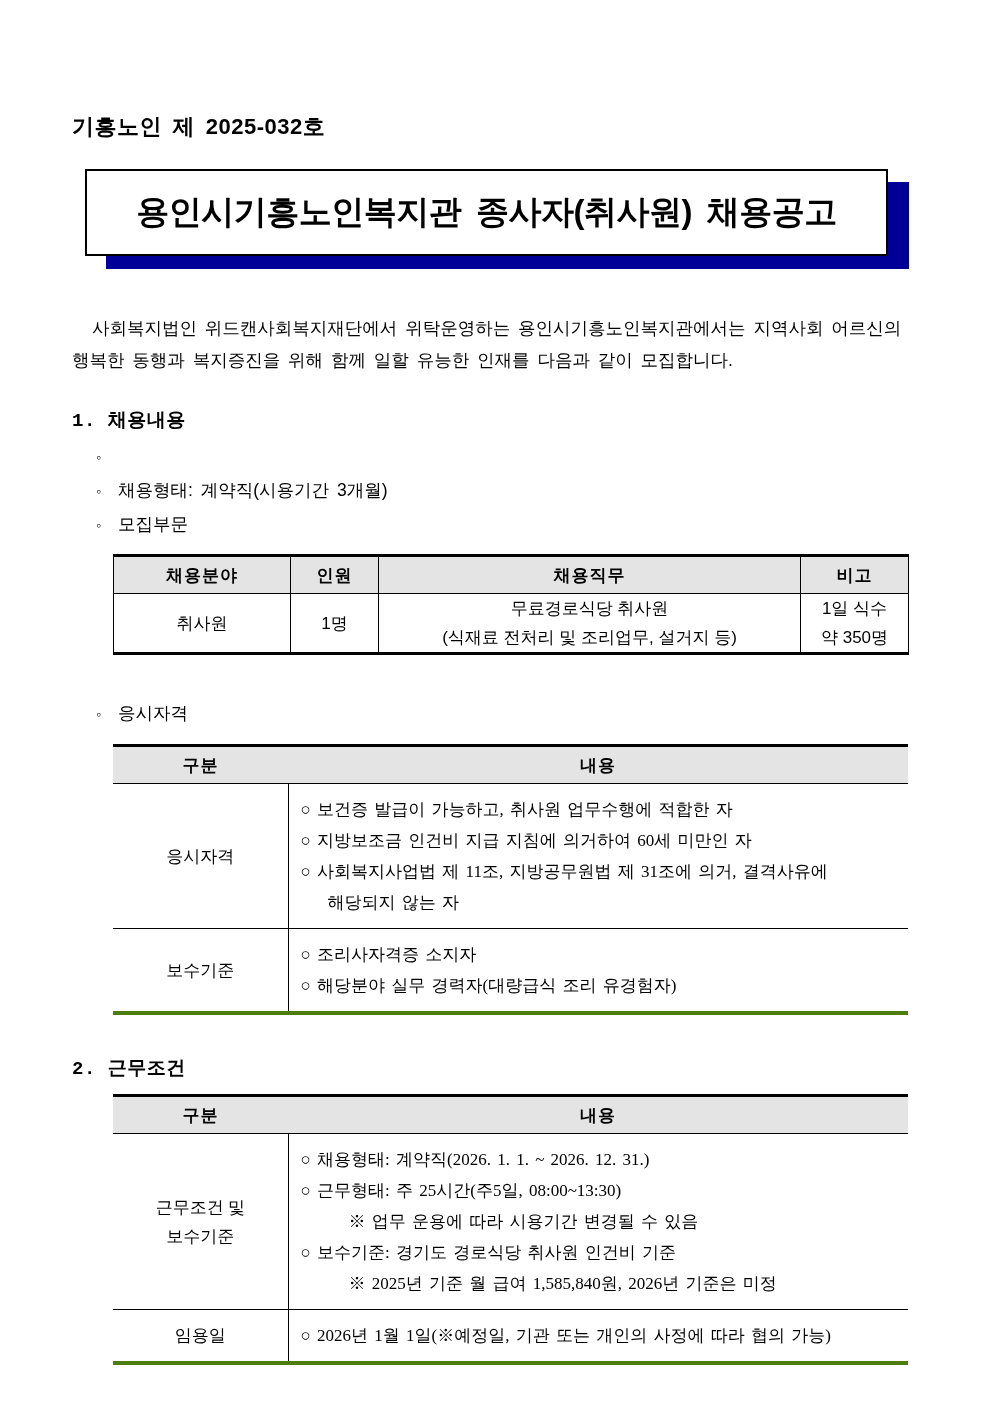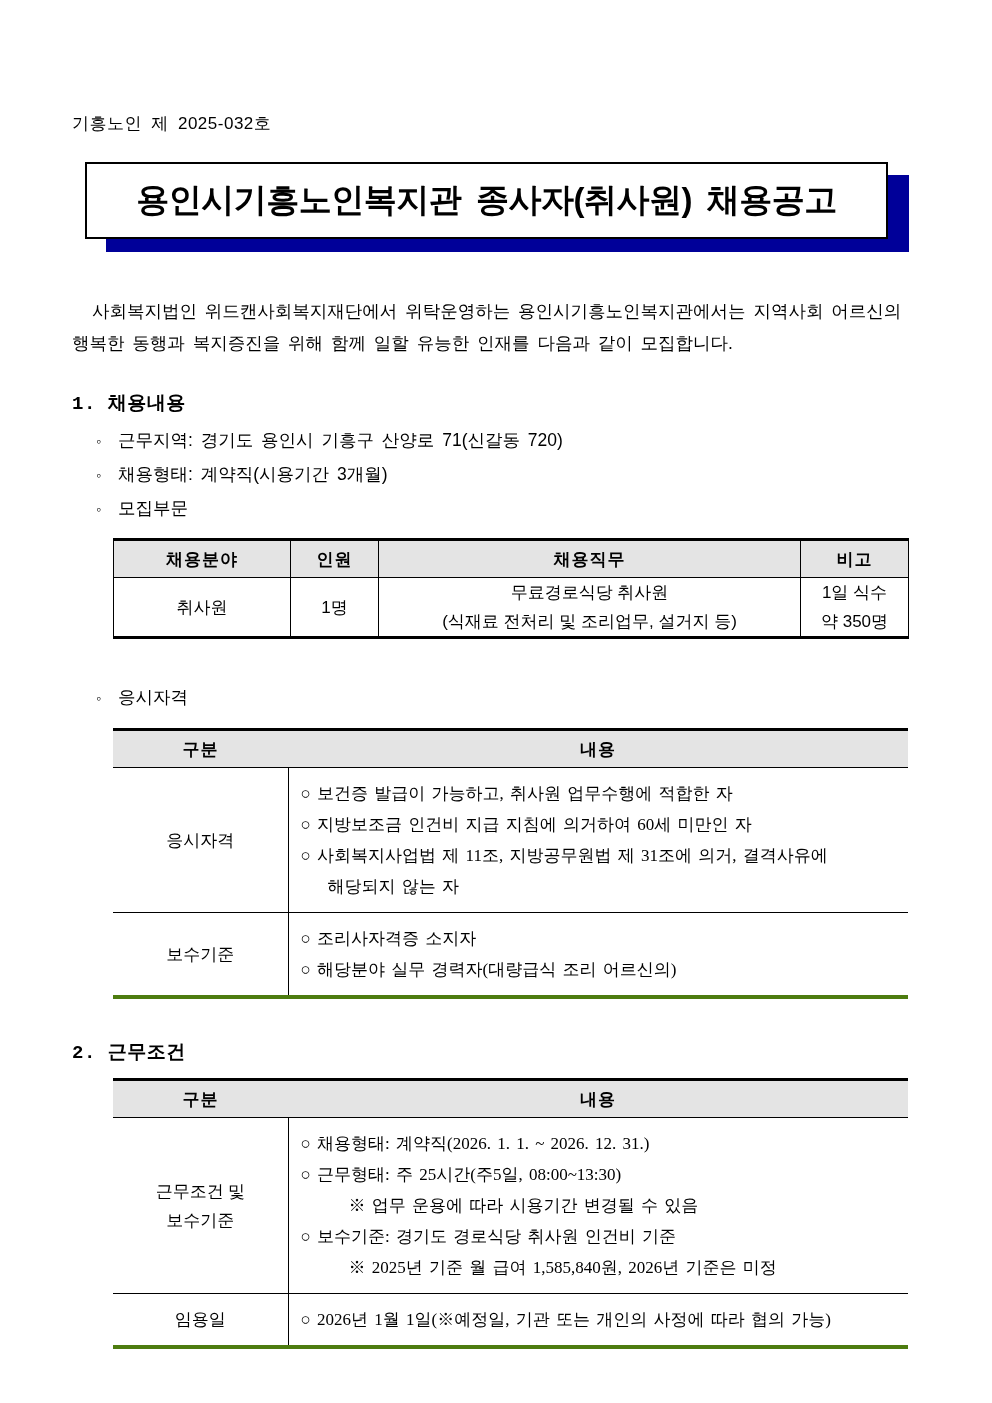--- a/index.html
+++ b/index.html
@@ -15,29 +15,30 @@
   .page {
     position: relative;
     width: 992px;
     height: 1403px;
     background: #ffffff;
     overflow: hidden;
     padding: 112px 72px 0 72px;
     word-break: keep-all;
   }
   .doc-number {
-    font-size: 17px;
+    font-size: 22px;
     letter-spacing: 0.5px;
     word-spacing: 4px;
+    font-weight: bold;
   }
   .title-banner {
     position: relative;
     margin: 27px 0 0 13px;
     width: 803px;
-    height: 77px;
+    height: 87px;
     background: #ffffff;
     border: 2px solid #000;
     box-shadow: 21px 13px 0 0 var(--shadow-blue);
     display: flex;
     align-items: center;
     justify-content: center;
   }
   .title-text {
     font-size: 33px;
     font-weight: bold;
@@ -137,21 +138,20 @@
   </div>
 
   <p class="intro">사회복지법인 위드캔사회복지재단에서 위탁운영하는 용인시기흥노인복지관에서는 지역사회 어르신의
 행복한 동행과 복지증진을 위해 함께 일할 유능한 인재를 다음과 같이 모집합니다.</p>
 
   <h2 class="sec-heading sec1-heading">1. 채용내용</h2>
 
   <div class="bullet-list">
     <div class="bullet-item">
       <span class="bullet-marker">◦</span>
-      <span>근무지역: 경기도 용인시 기흥구 산양로 71(신갈동 720)</span>
     </div>
     <div class="bullet-item">
       <span class="bullet-marker">◦</span>
       <span>채용형태: 계약직(시용기간 3개월)</span>
     </div>
     <div class="bullet-item">
       <span class="bullet-marker">◦</span>
       <span>모집부문</span>
     </div>
   </div>
@@ -205,21 +205,21 @@
         <td class="content-cell">
           <div class="t-item">○ 보건증 발급이 가능하고, 취사원 업무수행에 적합한 자</div>
           <div class="t-item">○ 지방보조금 인건비 지급 지침에 의거하여 60세 미만인 자</div>
           <div class="t-item">○ 사회복지사업법 제 11조, 지방공무원법 제 31조에 의거, 결격사유에 해당되지 않는 자</div>
         </td>
       </tr>
       <tr class="qual-row-short">
         <td class="label-cell">보수기준</td>
         <td class="content-cell">
           <div class="t-item">○ 조리사자격증 소지자</div>
-          <div class="t-item">○ 해당분야 실무 경력자(대량급식 조리 어르신의)</div>
+          <div class="t-item">○ 해당분야 실무 경력자(대량급식 조리 유경험자)</div>
         </td>
       </tr>
     </tbody>
   </table>
 
   <h2 class="sec-heading sec2-heading">2. 근무조건</h2>
 
   <table class="tbl tbl-open">
     <colgroup>
         <col style="width:175px">

